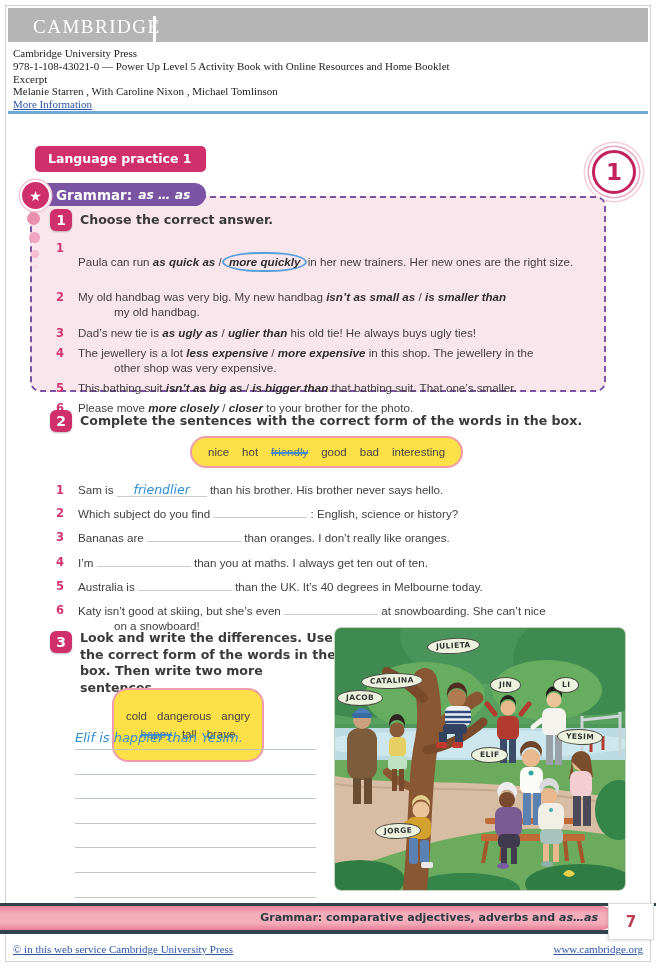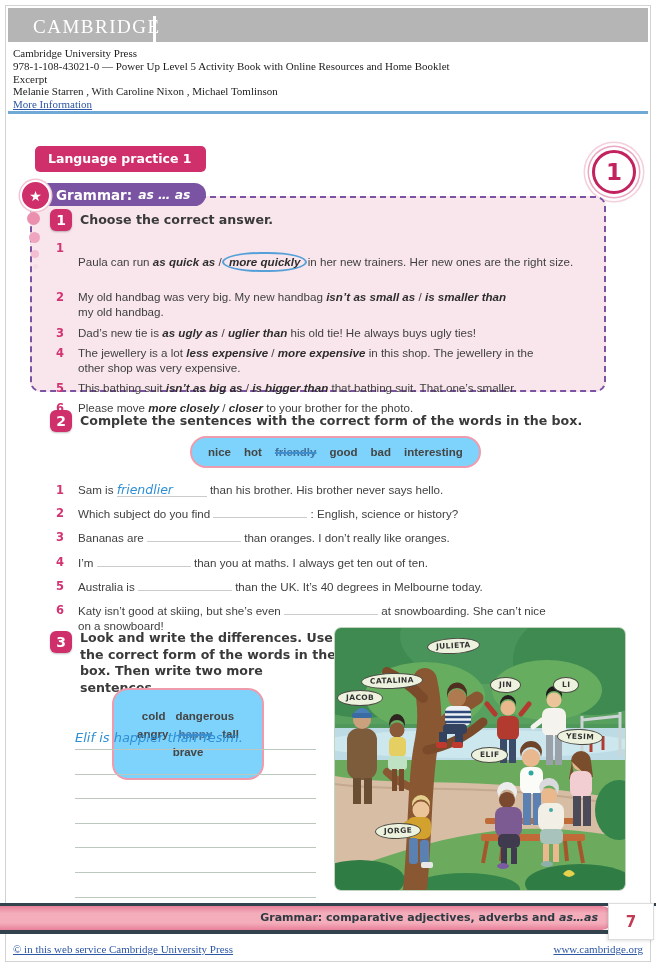--- a/index.html
+++ b/index.html
@@ -52,30 +52,30 @@
 
   .items { position:absolute; }
   .item { display:flex; }
   .i1 .item { margin-bottom:5px; }
   .i2 .item { margin-bottom:8px; }
   .item .n { width:22px; flex:none; color:#d23472; font-weight:bold; font-size:11.5px; padding-top:1px;
              font-family:"DejaVu Sans", sans-serif; }
   .item .t { flex:1; font-size:11.6px; line-height:15.2px; color:#3f3f3f; }
   .opt { font-weight:bold; font-style:italic; color:#2d2d2d; }
   .circle-mark { border:2px solid #55a0d8; border-radius:50% / 55%; padding:0 5px 1px; margin:12px -3px; display:inline-block; }
-  .line2 { display:block; }
+  .line2 { display:block;margin-left:36px; }
 
   .blank { display:inline-block; min-width:94px; border-bottom:1.5px solid #cbcbcb; height:12px;
-           line-height:11px; }
+           text-align:center; line-height:11px; }
   .hand { font-family:"DejaVu Sans", sans-serif; font-style:italic; color:#2f8fd5; font-size:12.5px; }
   .struck { text-decoration:line-through; text-decoration-thickness:2px; text-decoration-color:#3f8fd0; color:#43729c; }
 
   .wordbox { position:absolute; box-sizing:border-box; border:2px solid #ef9bab; border-radius:16px;
-             background:#7dd3fc; display:flex; flex-wrap:wrap; justify-content:center; align-items:center;
-             font-size:11.5px; color:#454545;font-weight:bold; }
+             background:#fde047; display:flex; flex-wrap:wrap; justify-content:center; align-items:center;
+             font-size:11.5px; color:#454545; }
   .wb2 { left:190px; top:436px; padding:8px 16px; gap:0 13px; }
   .wb3 { left:112px; top:688px; width:152px; padding:18px 10px; gap:2px 10px; line-height:16px; }
 
   
   .writing { position:absolute; left:75px; top:728px; width:241px; }
   .wline { height:23.6px; border-bottom:1px solid #bcc8bd; }
   .wline.first { height:21px; }
 
   
   .scene { position:absolute; left:335px; top:628px; width:290px; height:262px; border-radius:6px;

